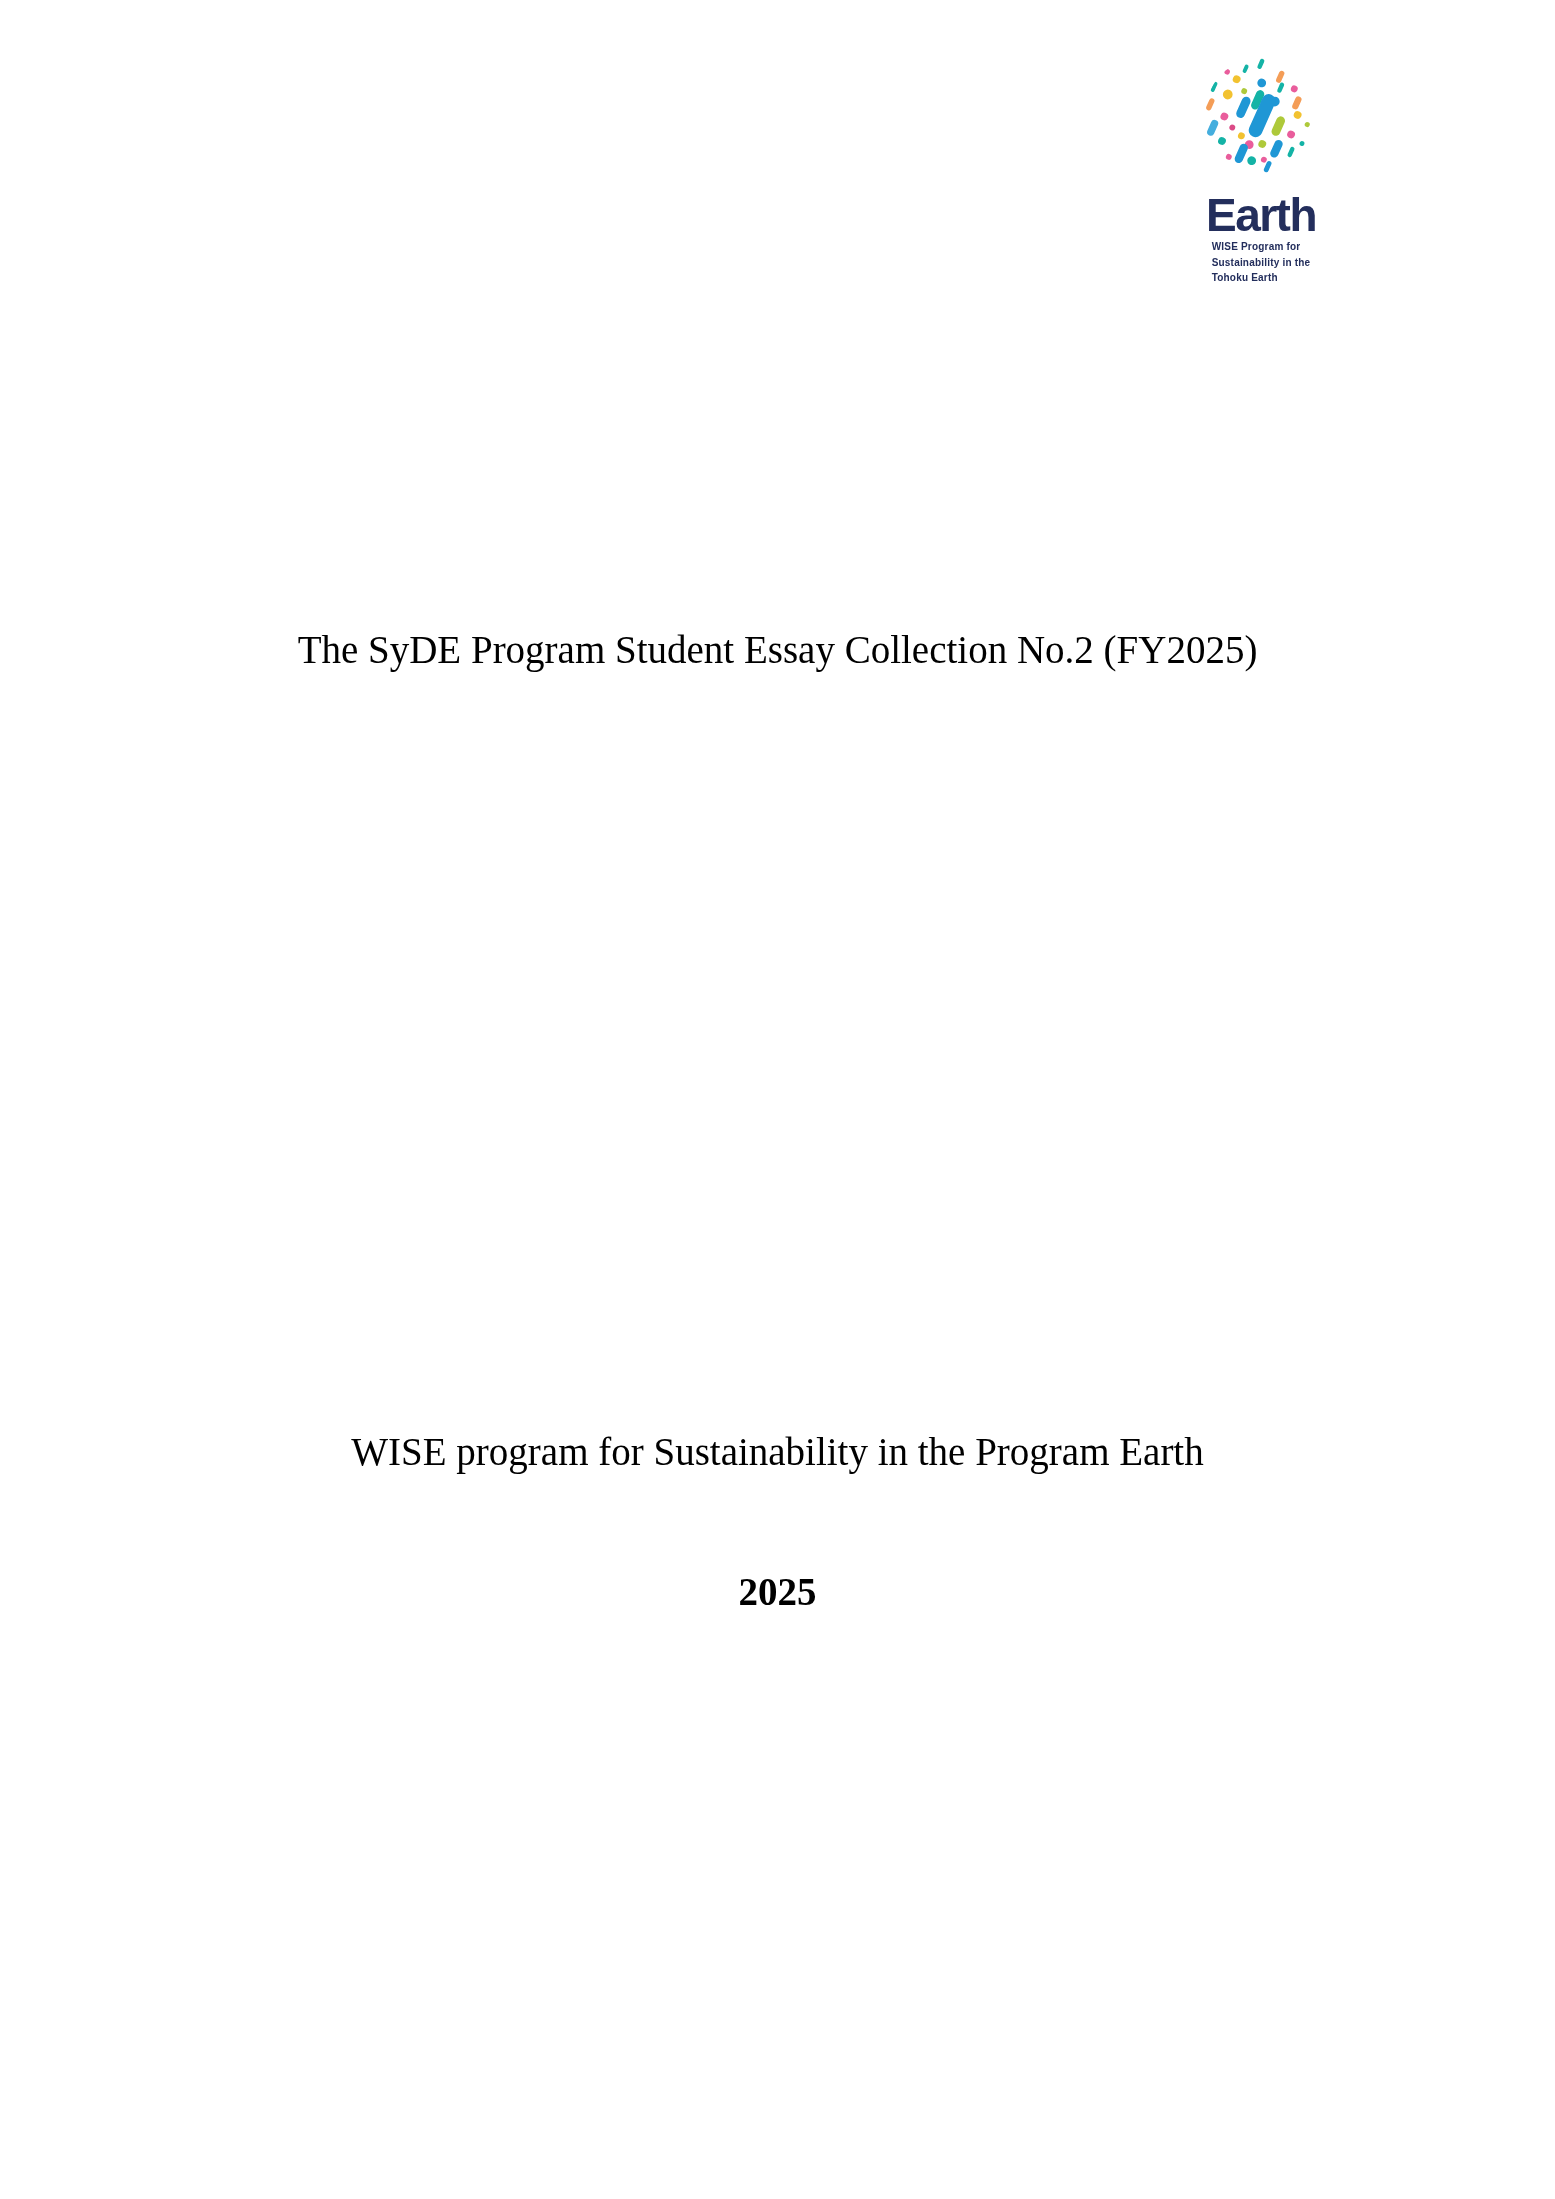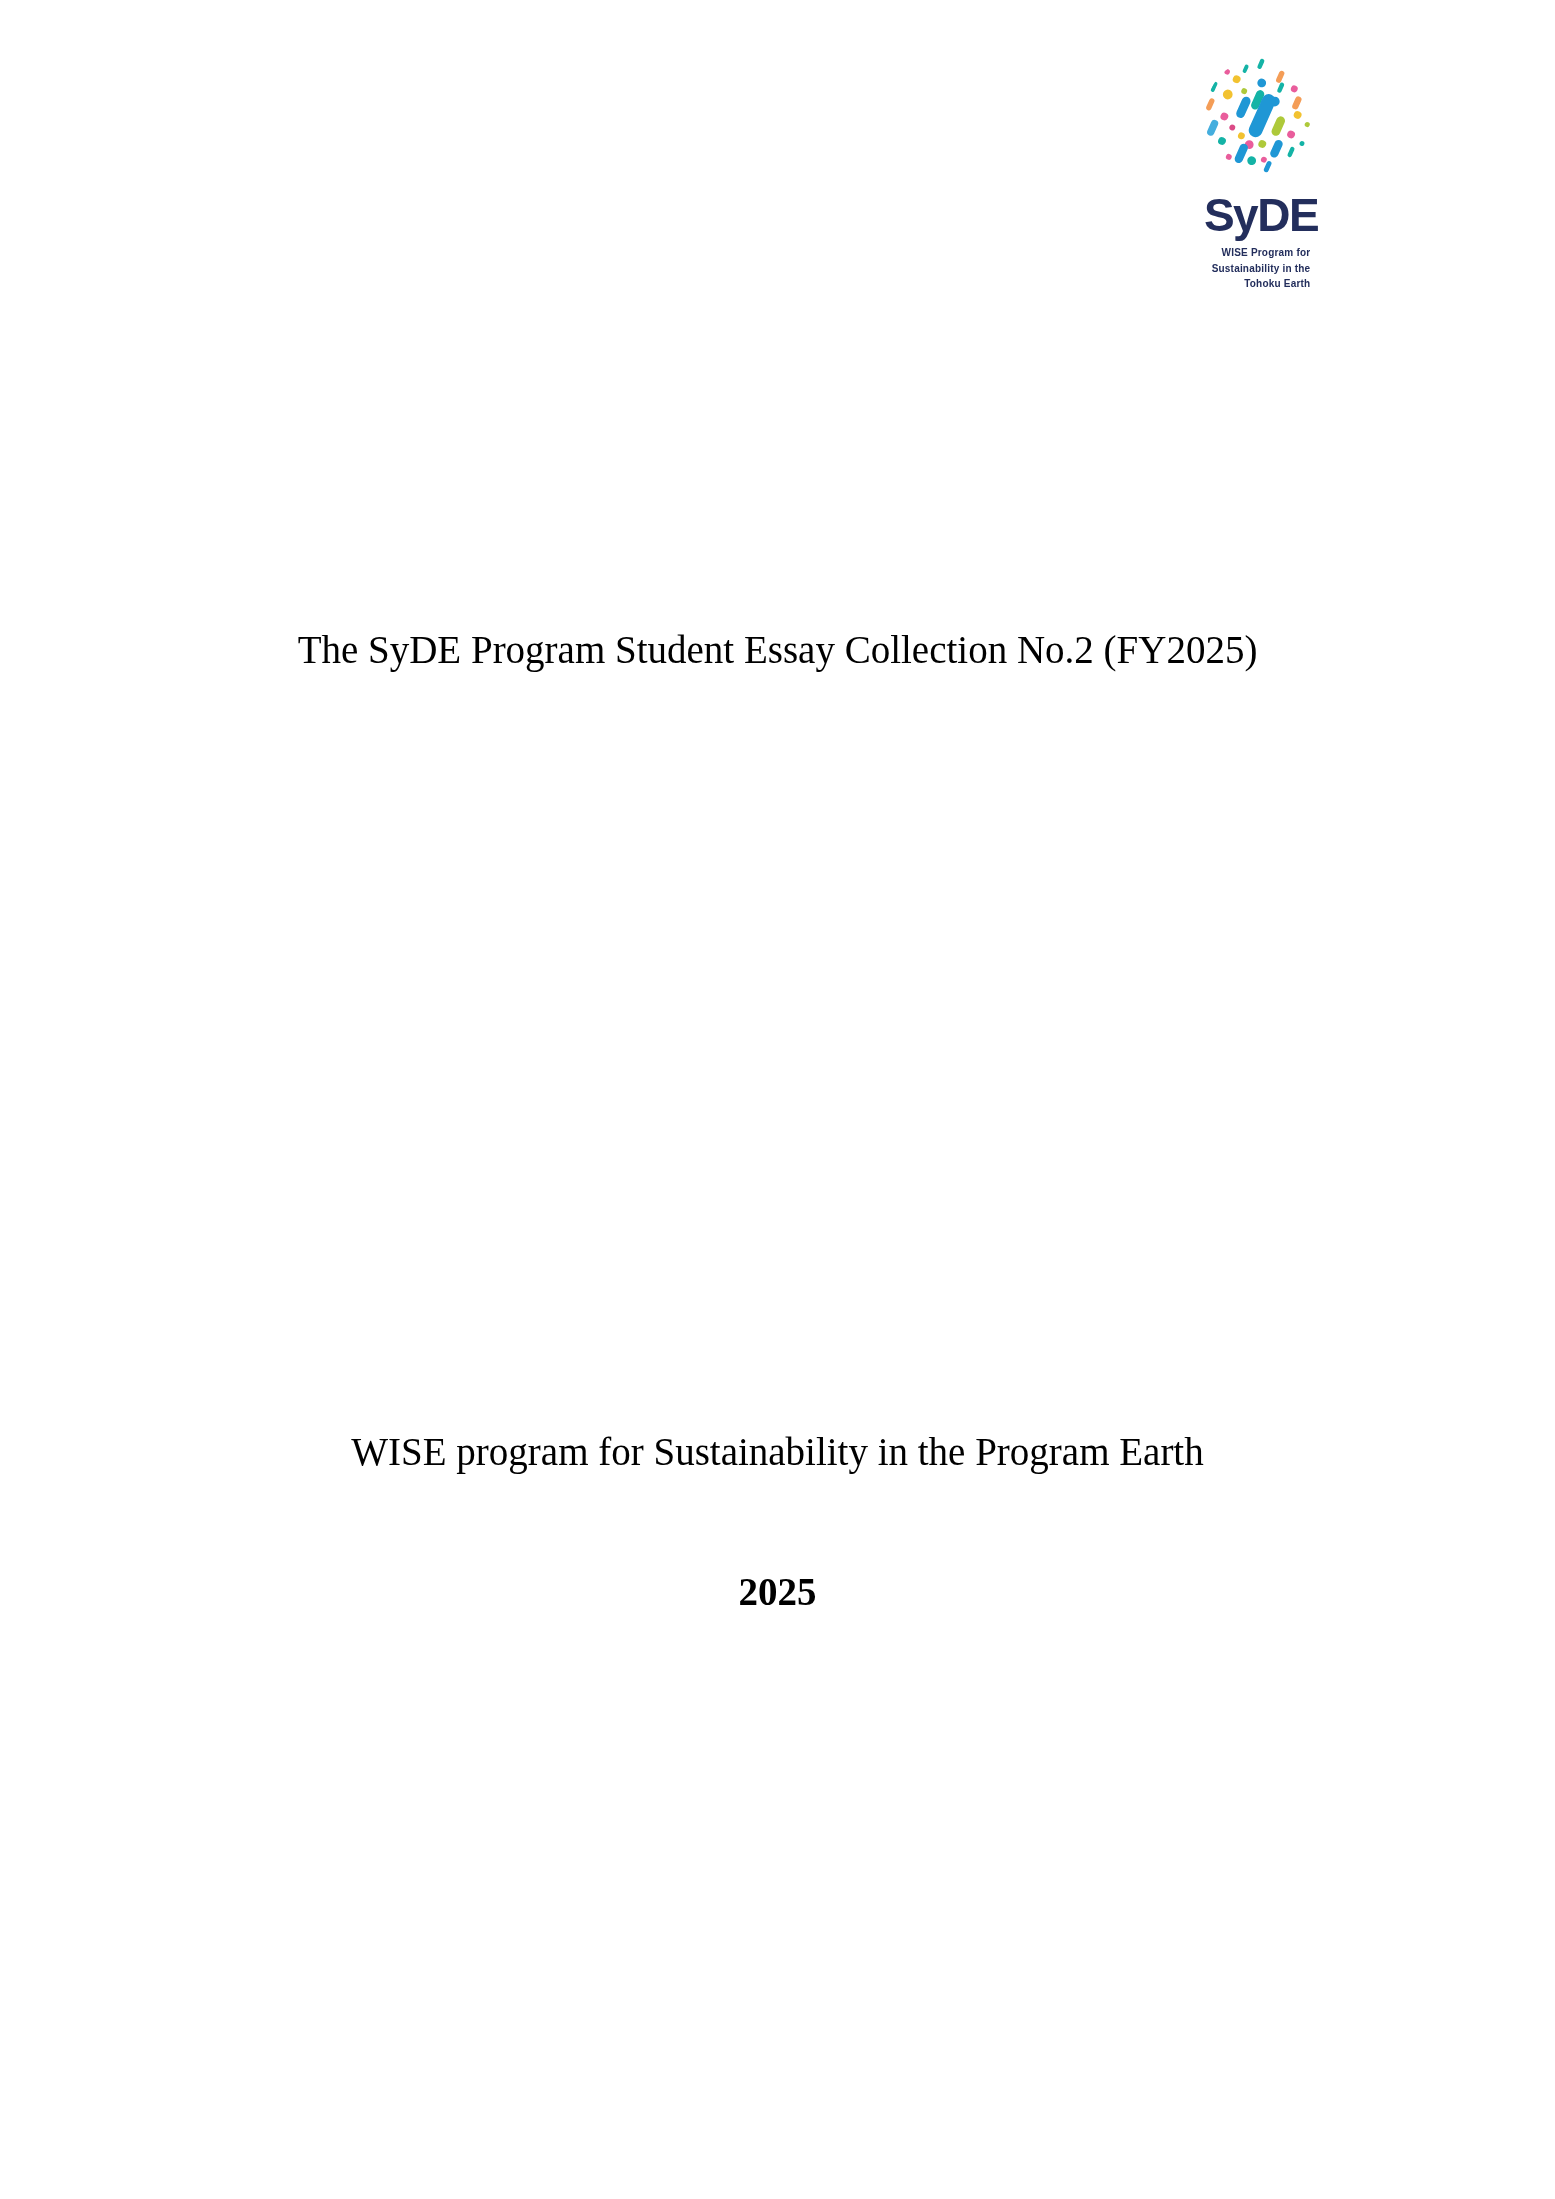--- a/index.html
+++ b/index.html
@@ -29,22 +29,22 @@
   .wordmark {
     margin-top: 12px;
     font-size: 46px;
     line-height: 48px;
     font-weight: 700;
     letter-spacing: -1.5px;
     color: #232e5c;
     white-space: nowrap;
   }
   .tagline {
-    margin-top: 6px;
-    text-align: right;
+    margin-top: 0;
+    text-align: left;
     font-size: 10px;
     line-height: 15.5px;
     font-weight: 700;
     letter-spacing: 0.2px;
     color: #232e5c;
   }
   .tagline span { display: block; white-space: nowrap; }
 
   
   .centerline {
@@ -107,21 +107,21 @@
           <rect x="15" y="84" width="7.5" height="17" rx="3.75" fill="#45aede"></rect>
           <circle cx="33" cy="101" r="4" fill="#14b3a6"></circle>
           <rect x="52" y="94" width="8.5" height="21" rx="4.25" fill="#1f97d5"></rect>
           <circle cx="69" cy="107" r="4.5" fill="#14b3a6"></circle>
           <circle cx="80" cy="101" r="3" fill="#e95d9c"></circle>
           <rect x="84" y="100" width="5" height="12" rx="2.5" fill="#1f97d5"></rect>
           <circle cx="46" cy="113" r="3" fill="#e95d9c"></circle>
         </g>
       </g>
     </svg>
-    <div class="wordmark">SyDE</div>
+    <div class="wordmark">Earth</div>
     <div class="tagline">
       <span>WISE Program for</span>
       <span>Sustainability in the</span>
       <span>Tohoku Earth</span>
     </div>
   </div>
 
   <div class="centerline title-line">The SyDE Program Student Essay Collection No.2 (FY2025)</div>
 
 

